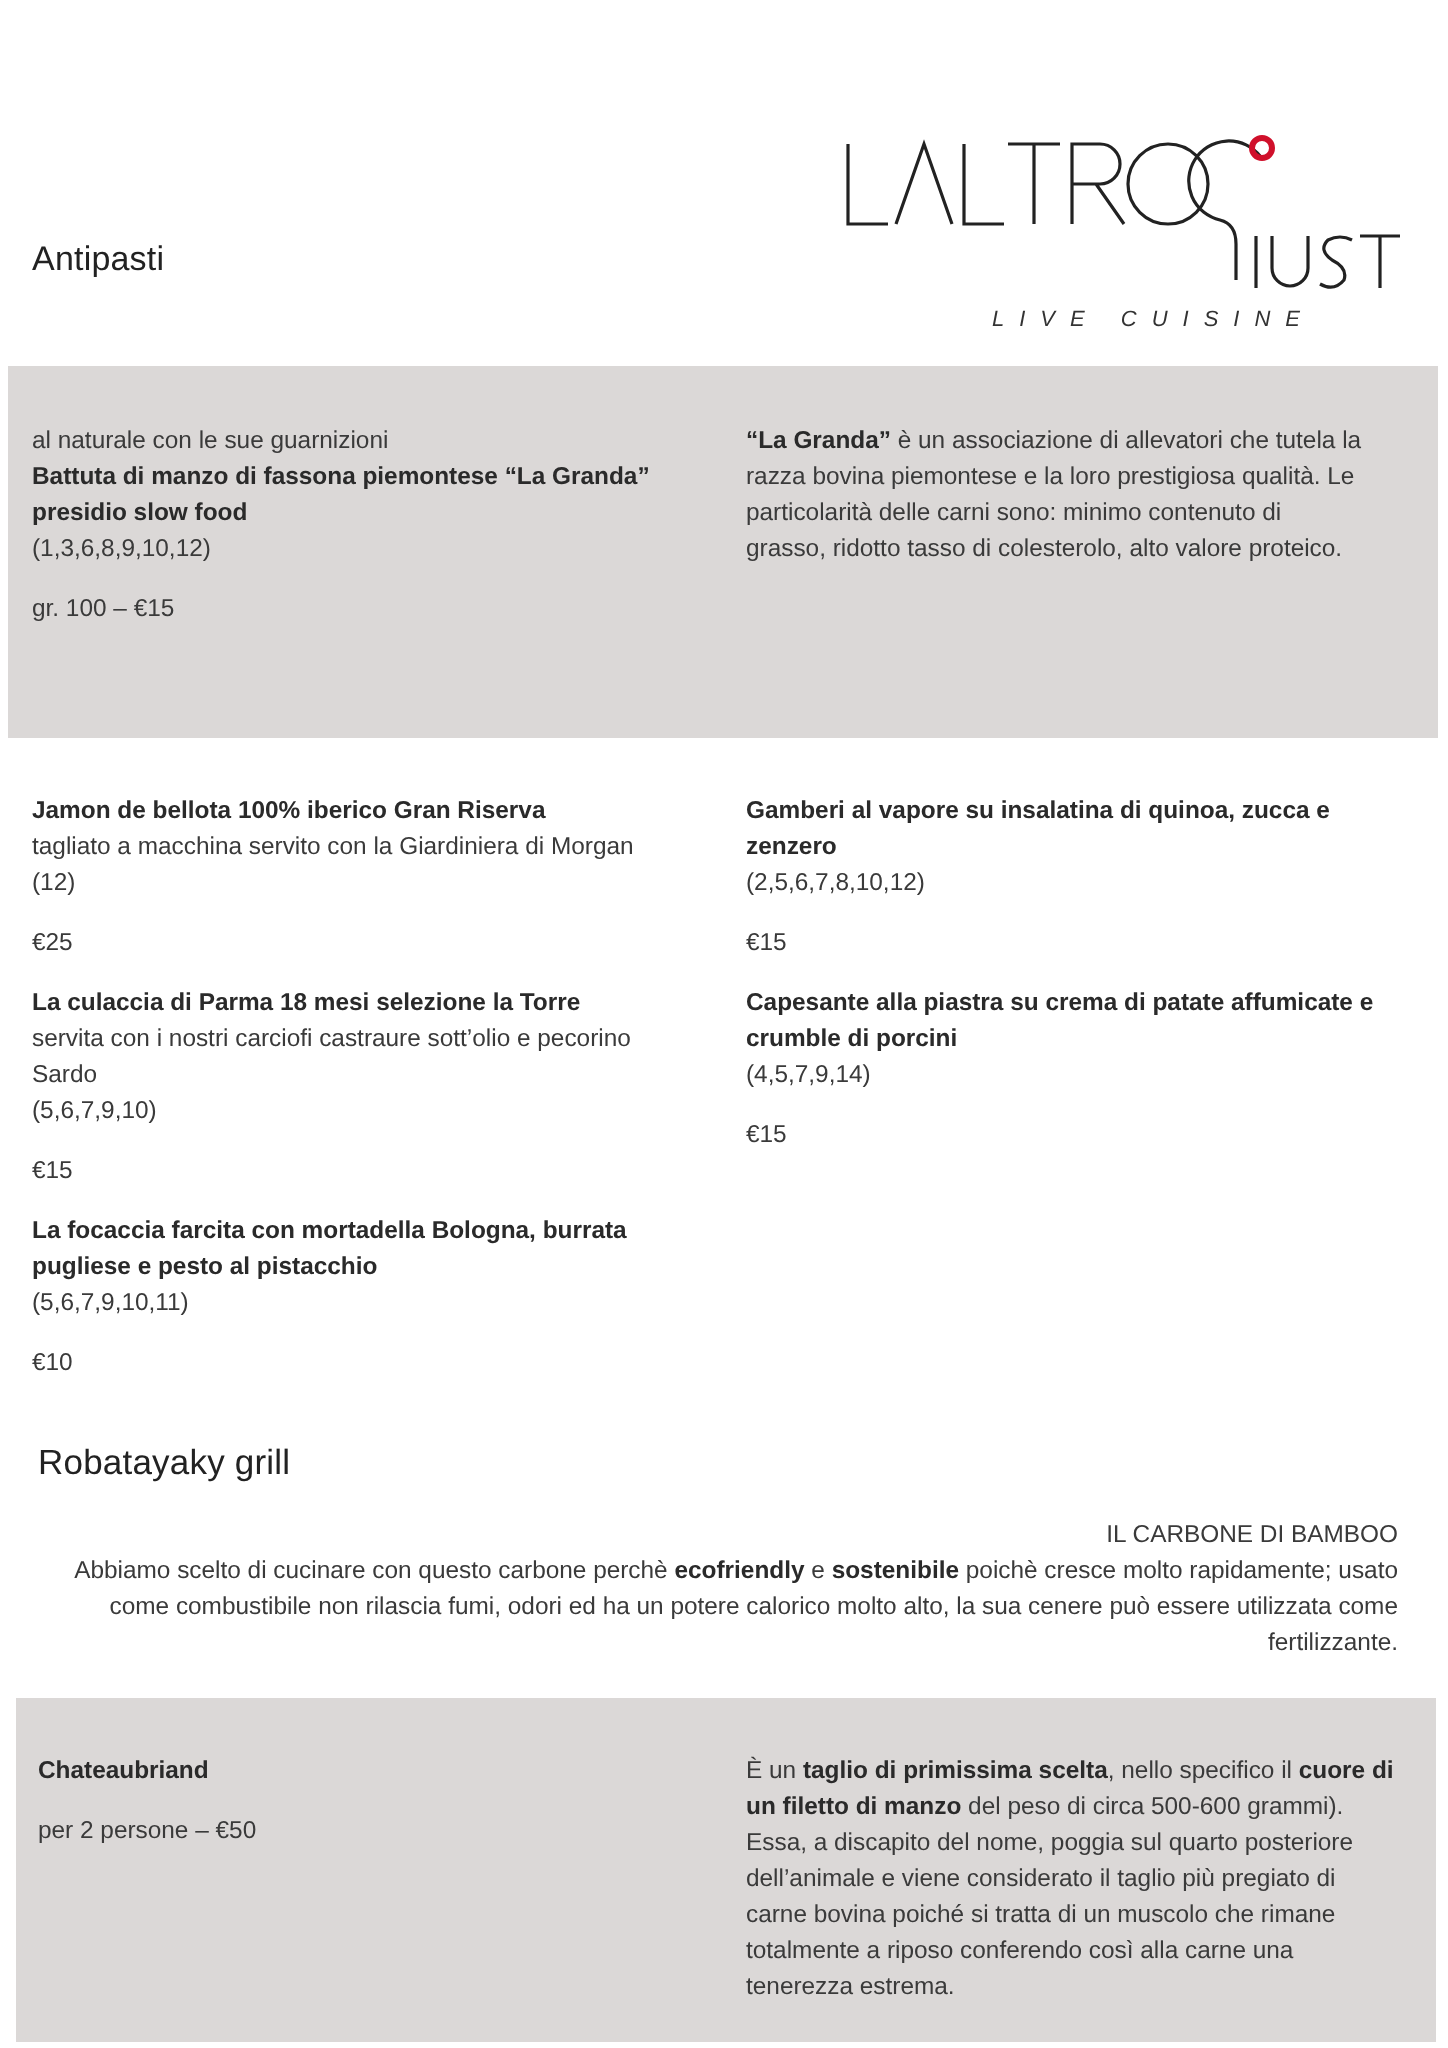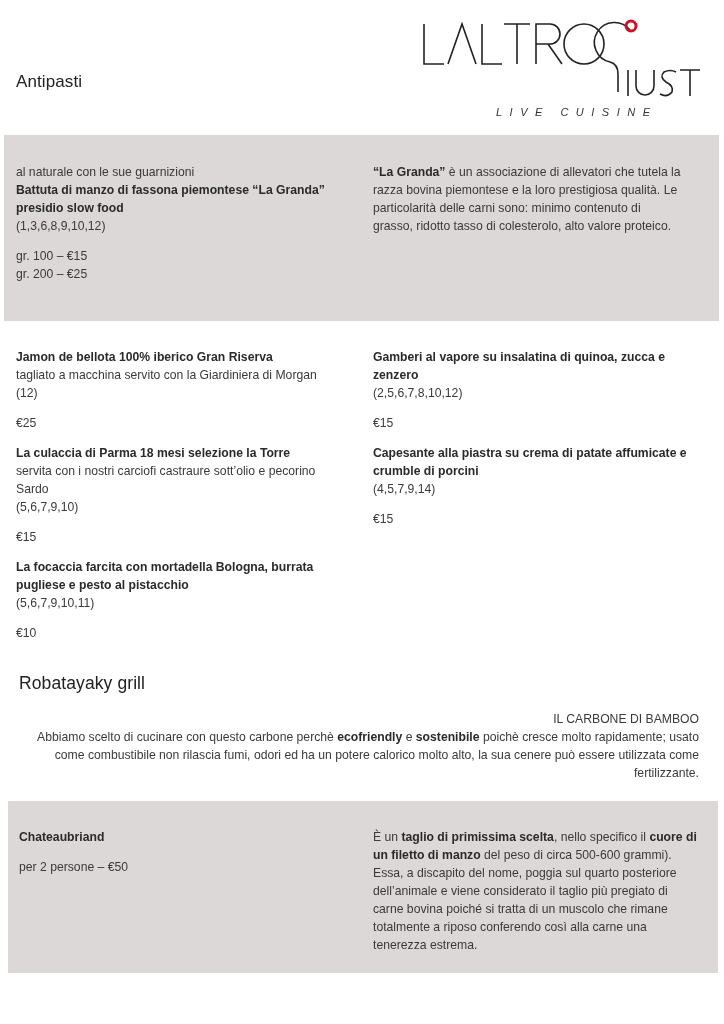--- a/index.html
+++ b/index.html
@@ -1,21 +1,21 @@
 <!DOCTYPE html>
 <html><head>
 <meta charset="utf-8">
 <style>
   html, body { margin: 0; padding: 0; background: #ffffff; }
   body {
     width: 724px; height: 1024px; position: relative; overflow: hidden;
     font-family: "Liberation Sans", "DejaVu Sans", sans-serif;
     color: #333333;
   }
-  .abs { position: absolute; }
+  .abs { position: absolute; margin-top: 48px; }
   .section-title {
     font-size: 17px; color: #222; font-weight: normal; letter-spacing: 0.1px;
   }
   .logo { left: 418px; top: 14px; width: 290px; height: 110px; font-style: italic; }
   .logo svg { display: block; }
   .logo-sub {
     position: absolute; left: 78px; top: 92px; font-size: 11px;
     letter-spacing: 7.5px; color: #333;
   }
   .grey-box { background: #dbd8d7; }
@@ -63,21 +63,20 @@
 <div class="abs section-title" style="left:16px; top:72px;">Antipasti</div>
 
 <div class="abs grey-box" style="left:4px; top:135px; width:715px; height:186px;"></div>
 
 <div class="abs txt" style="left:16px; top:163px; width:330px;">
   <span class="line">al naturale con le sue guarnizioni</span>
   <span class="line dish-name">Battuta di manzo di fassona piemontese “La Granda” presidio slow food</span>
   <span class="line">(1,3,6,8,9,10,12)</span>
   <div class="gap"></div>
   <span class="line">gr. 100 – €15</span>
-  <span class="line">gr. 200 – €25</span>
 </div>
 
 <div class="abs txt" style="left:373px; top:163px; width:310px;">
   <b>“La Granda”</b><span> è un associazione di allevatori che tutela la razza bovina piemontese e la loro prestigiosa qualità. Le particolarità delle carni sono: minimo contenuto di grasso, ridotto tasso di colesterolo, alto valore proteico.</span>
 </div>
 
 <div class="abs txt" style="left:16px; top:348px; width:330px;">
   <div class="item">
     <span class="line dish-name">Jamon de bellota 100% iberico Gran Riserva</span>
     <span class="line">tagliato a macchina servito con la Giardiniera di Morgan</span>

